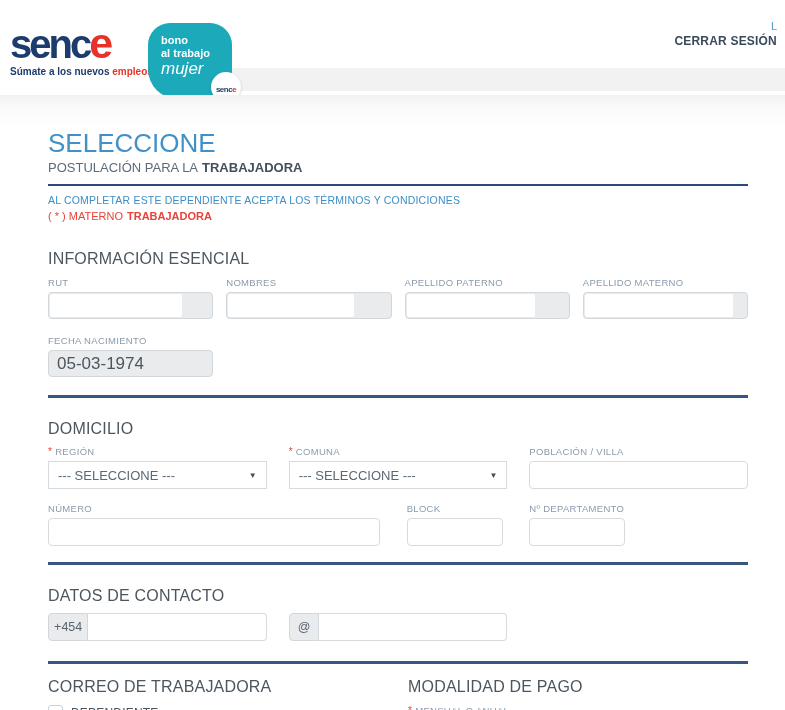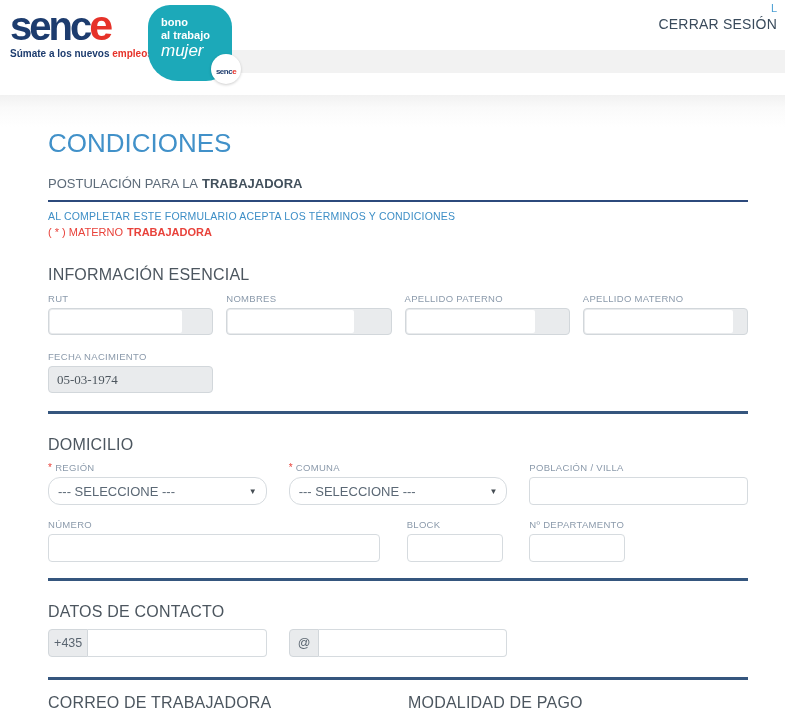--- a/index.html
+++ b/index.html
@@ -1,20 +1,20 @@
 <!DOCTYPE html>
 <html><head>
 <meta charset="utf-8">
 <style>
   * { margin:0; padding:0; box-sizing:border-box; }
   body { font-family:"Liberation Sans","DejaVu Sans",sans-serif; background:#fff; }
   .page { position:relative; width:785px; height:710px; background:#fff; overflow:hidden; }
 
   
-  .header { position:absolute; top:0; left:0; right:0; height:95px; background:#fff; }
+  .header { position:absolute; top:18px; left:0; right:0; height:95px; background:#fff; }
   .graybar { position:absolute; left:226px; right:0; top:50px; height:23px; background:#f2f2f2; }
   .shadowband { position:absolute; top:95px; left:0; right:0; height:32px;
     background:linear-gradient(to bottom,#f1f1f1 0%,#fafafa 40%,#ffffff 100%); }
 
   .logo { position:absolute; left:10px; top:4px; width:140px; }
   .brand { line-height:1; white-space:nowrap; }
   .brand-main { font-size:40px; font-weight:bold; color:#1d3c6e; letter-spacing:-3px; }
   .brand-e { font-size:43px; font-weight:bold; color:#e63229; letter-spacing:-1px; }
   .tagline { margin-top:1px; font-size:10px; font-weight:bold; white-space:nowrap; }
   .tagline .t1 { color:#1d3c6e; } .tagline .t2 { color:#e63229; }
@@ -23,53 +23,53 @@
     background:#1ca9b9; border-radius:22px 22px 26px 30px; color:#fff; padding:11px 0 0 13px; }
   .badge .b1, .badge .b2 { font-size:11px; font-weight:bold; line-height:1.15; }
   .badge .b3 { font-size:17px; font-weight:normal; font-style:italic; line-height:1.2; }
   .badge-seal { position:absolute; right:-9px; bottom:-3px; width:30px; height:30px; border-radius:50%;
     background:#fff; box-shadow:0 1px 3px rgba(0,0,0,.2); display:flex; align-items:center; justify-content:center; }
   .badge-seal .s1 { font-size:8px; font-weight:bold; color:#1d3c6e; letter-spacing:-0.5px; }
   .badge-seal .s2 { font-size:8px; font-weight:bold; color:#e63229; letter-spacing:-0.5px; }
 
   .userbox { position:absolute; top:2px; right:8px; text-align:right; }
   .user-initial { font-size:11px; color:#4a9fd4; display:block; cursor:pointer; }
-  .logout { font-size:14px; font-weight:normal; color:#394a5b; letter-spacing:0.2px; cursor:pointer; display:block; margin-top:2px; }
+  .logout { font-size:12px; font-weight:bold; color:#394a5b; letter-spacing:0.2px; cursor:pointer; display:block; margin-top:2px; }
 
   
   .content { position:absolute; top:130px; left:48px; width:700px; }
 
   .page-title { font-size:26px; color:#4191c9; font-weight:400; line-height:1.05; }
-  .page-sub { margin-top:19px; font-size:13px; color:#5d6b79; }
+  .page-sub { margin-top:3px; font-size:13px; color:#5d6b79; }
   .page-sub b { color:#42505c; margin-left:4px; }
   .hr-title { height:2px; background:#2c4a7c; margin-top:9px; }
 
   .notice-terms { margin-top:8px; font-size:10.5px; color:#3d8ec6; letter-spacing:0.2px; }
   .notice-req { margin-top:4px; font-size:11px; color:#e8423b; }
   .notice-req b { margin-left:4px; }
 
   .section-title { font-size:16px; color:#4c565f; font-weight:400; letter-spacing:0.2px; }
   .mt-lg { margin-top:28px; } .mt-md { margin-top:22px; }
 
   .field-label { font-size:9.5px; color:#8b9aab; letter-spacing:0.3px; margin-bottom:4px;
     white-space:nowrap; text-transform:uppercase; }
   .req { color:#e8423b; margin-right:3px; font-size:10px; }
 
   .grid4 { display:grid; grid-template-columns:repeat(4,1fr); column-gap:13px; margin-top:9px; }
   .grid3 { display:grid; grid-template-columns:repeat(3,1fr); column-gap:22px; margin-top:8px; }
   .grid-dir { display:grid; grid-template-columns:332px 96px 96px 96px; justify-content:space-between; margin-top:14px; }
   .grid2 { display:grid; grid-template-columns:350px 1fr; column-gap:10px; margin-top:14px; }
 
   .input { height:27px; border:1px solid #d6dbdf; border-radius:4px; background:#fff; width:100%;
-    font-size:13px; color:#4d565e; padding:0 8px; font-family:Liberation Serif, serif; outline:none; }
+    font-size:17px; color:#4d565e; padding:0 8px; font-family:Liberation Sans, sans-serif; outline:none; }
   .input.gray { background:#e9ebed; border-color:#d2d7db; }
   .redact-wrap { position:relative; }
   .redact { position:absolute; top:2px; left:2px; bottom:2px; background:#fff; border-radius:2px; }
 
-  .select { height:28px; border:1px solid #d6dbdf; border-radius:12px; background:#fff;
+  .select { height:28px; border:1px solid #d6dbdf; border-radius:0; background:#fff;
     display:flex; align-items:center; justify-content:space-between; padding:0 9px;
     font-size:13px; color:#5b6875; cursor:pointer; }
   .select-arrow { font-size:8px; color:#454c53; }
 
   .igroup { display:flex; }
   .iprefix { height:28px; background:#e9ebed; border:1px solid #d2d7db; border-radius:4px 0 0 4px;
     display:flex; align-items:center; justify-content:center; font-size:12.5px; color:#5a6570; }
   .igroup .input { height:28px; border-radius:0 4px 4px 0; border-left:none; }
   .w56 { width:42px; } .w569 { width:50px; } .wat { width:36px; }
 
@@ -109,27 +109,27 @@
 
     <div class="userbox">
       <span class="user-initial">L</span>
       <span class="logout">CERRAR SESIÓN</span>
     </div>
   </div>
   <div class="shadowband"></div>
 
   <div class="content">
 
-    <div class="page-title">CONDICIONES</div>
+    <div class="page-title">SELECCIONE</div>
     <div class="page-sub">
       <span>POSTULACIÓN PARA LA</span><b>TRABAJADORA</b>
     </div>
     <div class="hr-title"></div>
 
-    <div class="notice-terms">AL COMPLETAR ESTE FORMULARIO ACEPTA LOS TÉRMINOS Y CONDICIONES</div>
+    <div class="notice-terms">AL COMPLETAR ESTE DEPENDIENTE ACEPTA LOS TÉRMINOS Y CONDICIONES</div>
     <div class="notice-req">
       <span>( * ) MATERNO</span><b>TRABAJADORA</b>
     </div>
 
     <div class="section-title mt-lg">INFORMACIÓN ESENCIAL</div>
     <div class="grid4">
       <div>
         <div class="field-label">RUT</div>
         <div class="redact-wrap">
           <input class="input gray" disabled="" style="">
@@ -204,21 +204,21 @@
         <input class="input" style="height: 28px;">
       </div>
     </div>
 
     <div class="hr-navy sp16"></div>
 
     <div class="section-title mt-md">DATOS DE CONTACTO</div>
     <div class="grid3">
       <div>
         <div class="igroup">
-          <span class="iprefix w569">+435</span>
+          <span class="iprefix w569">+454</span>
           <input class="input" style="">
         </div>
       </div>
       <div>
         <div class="igroup">
           <span class="iprefix wat">@</span>
           <input class="input" style="">
         </div>
       </div>
     </div>

